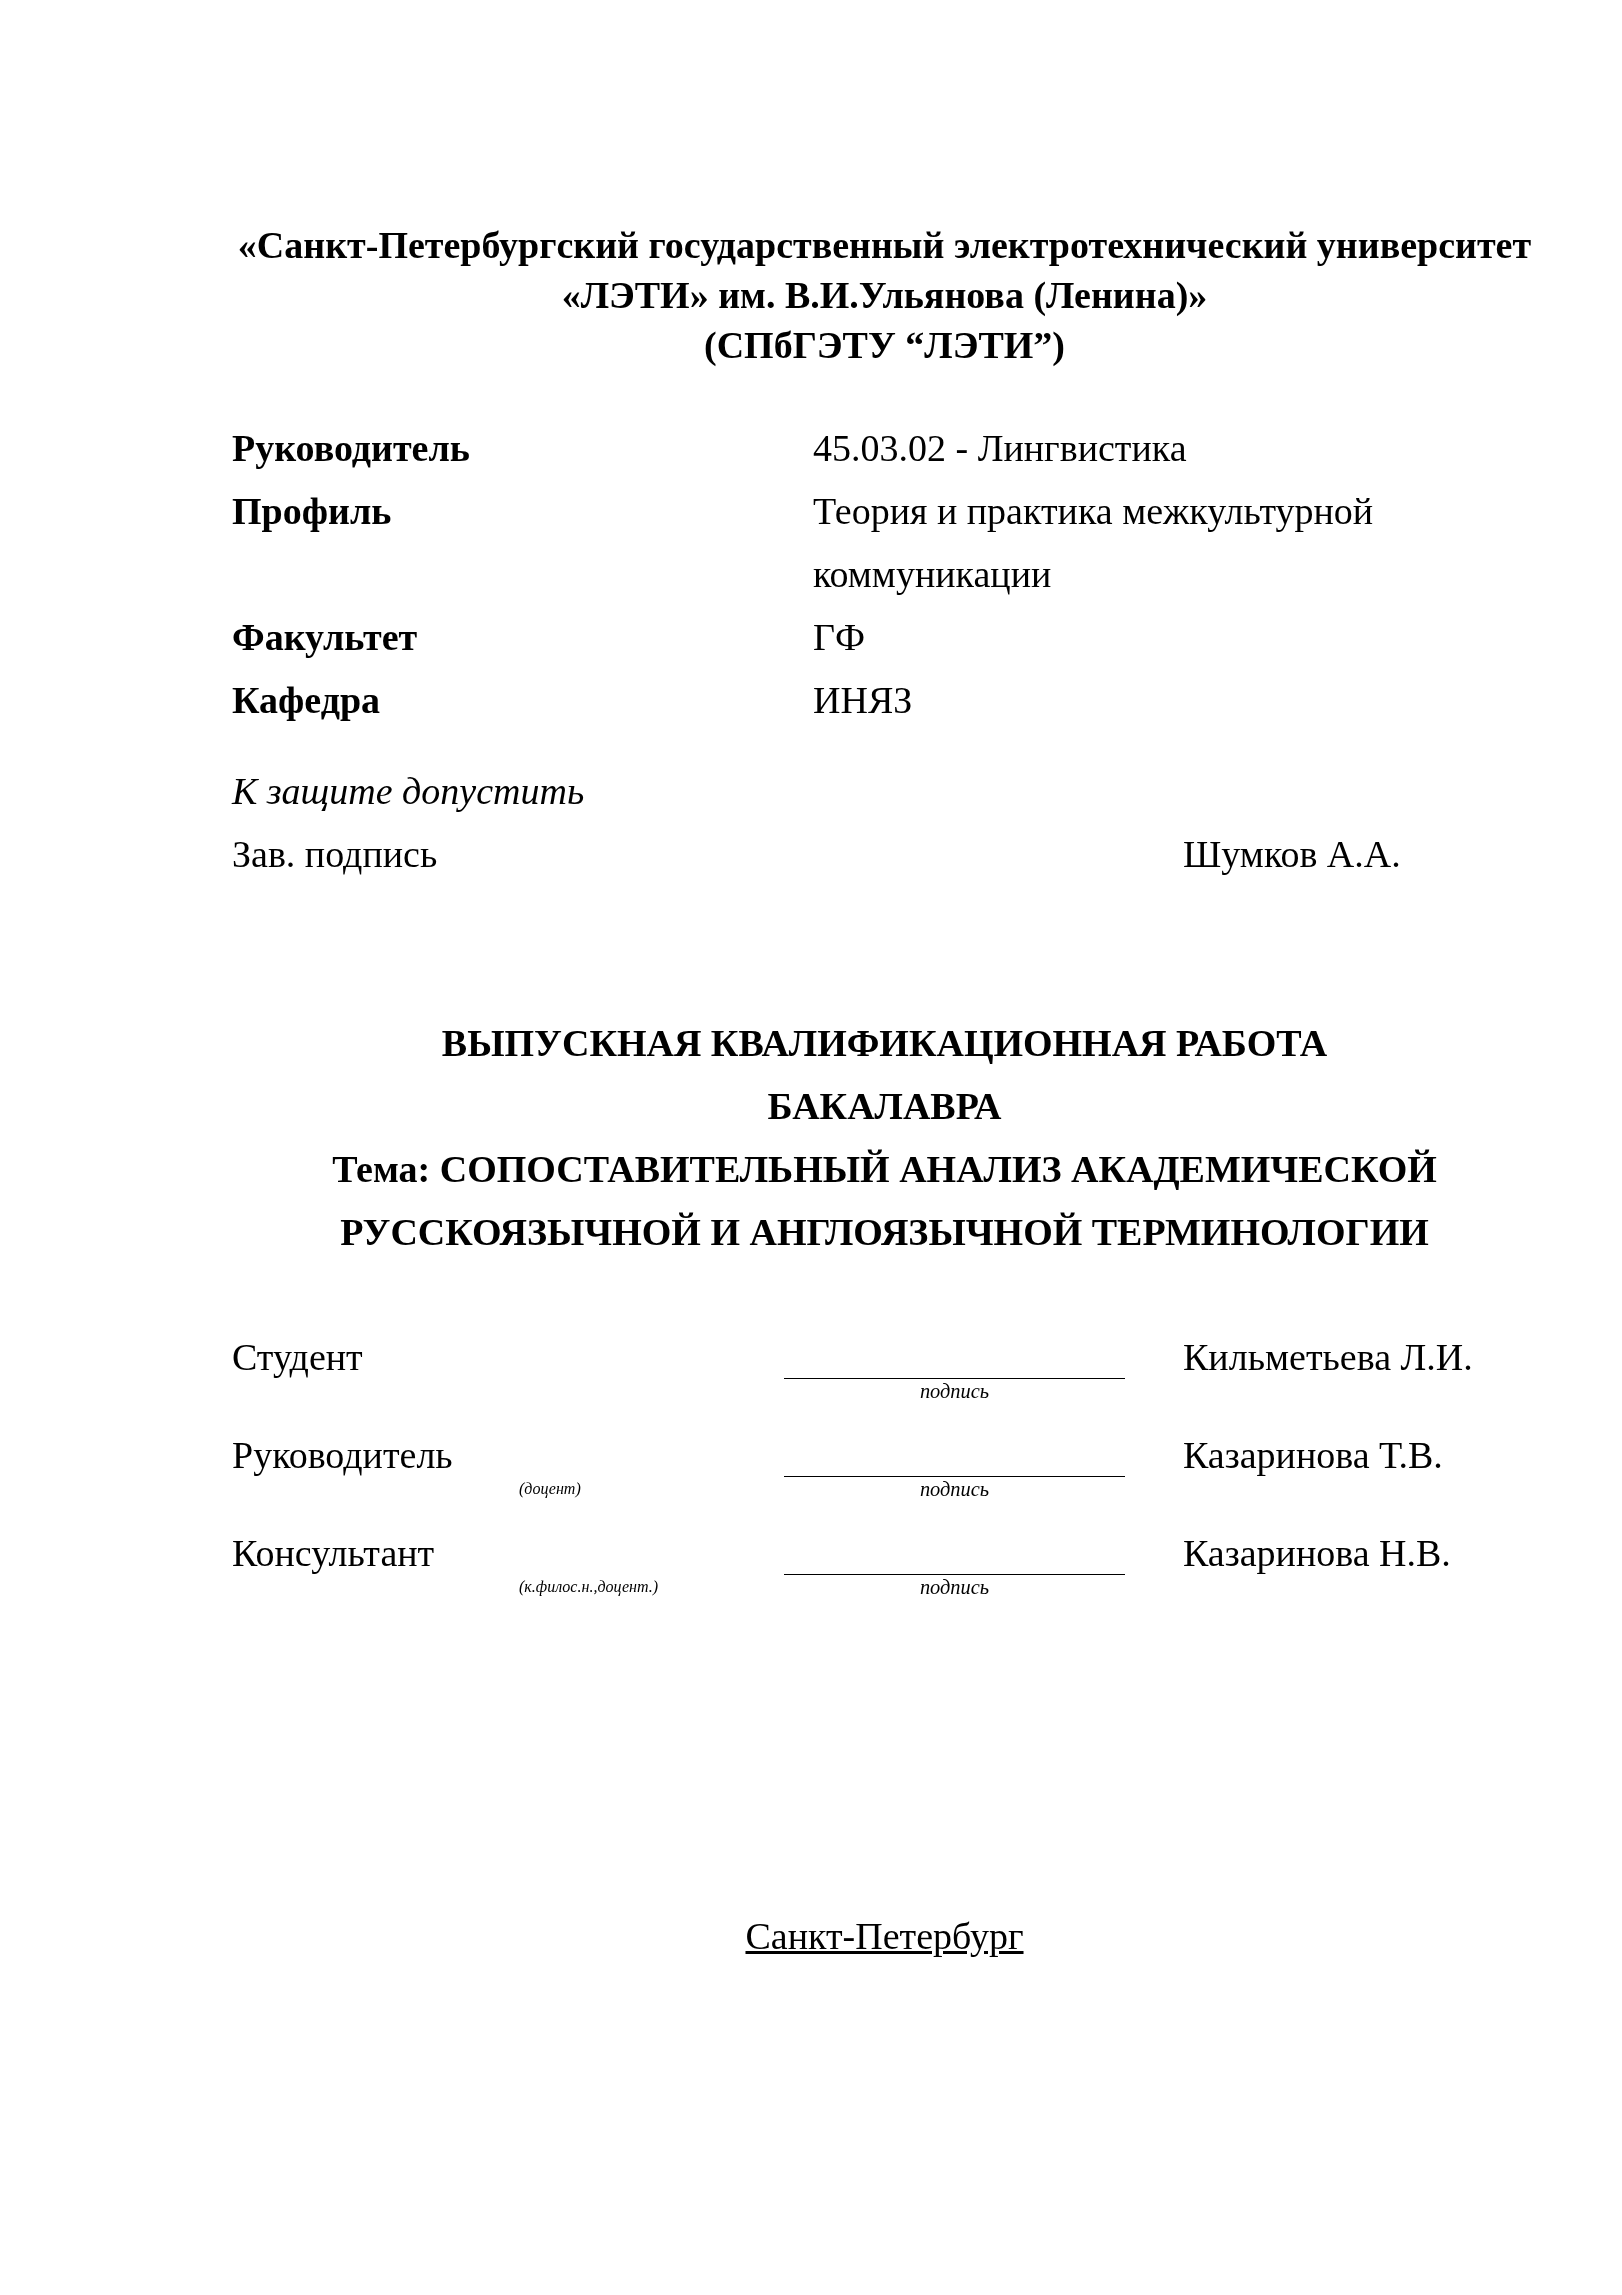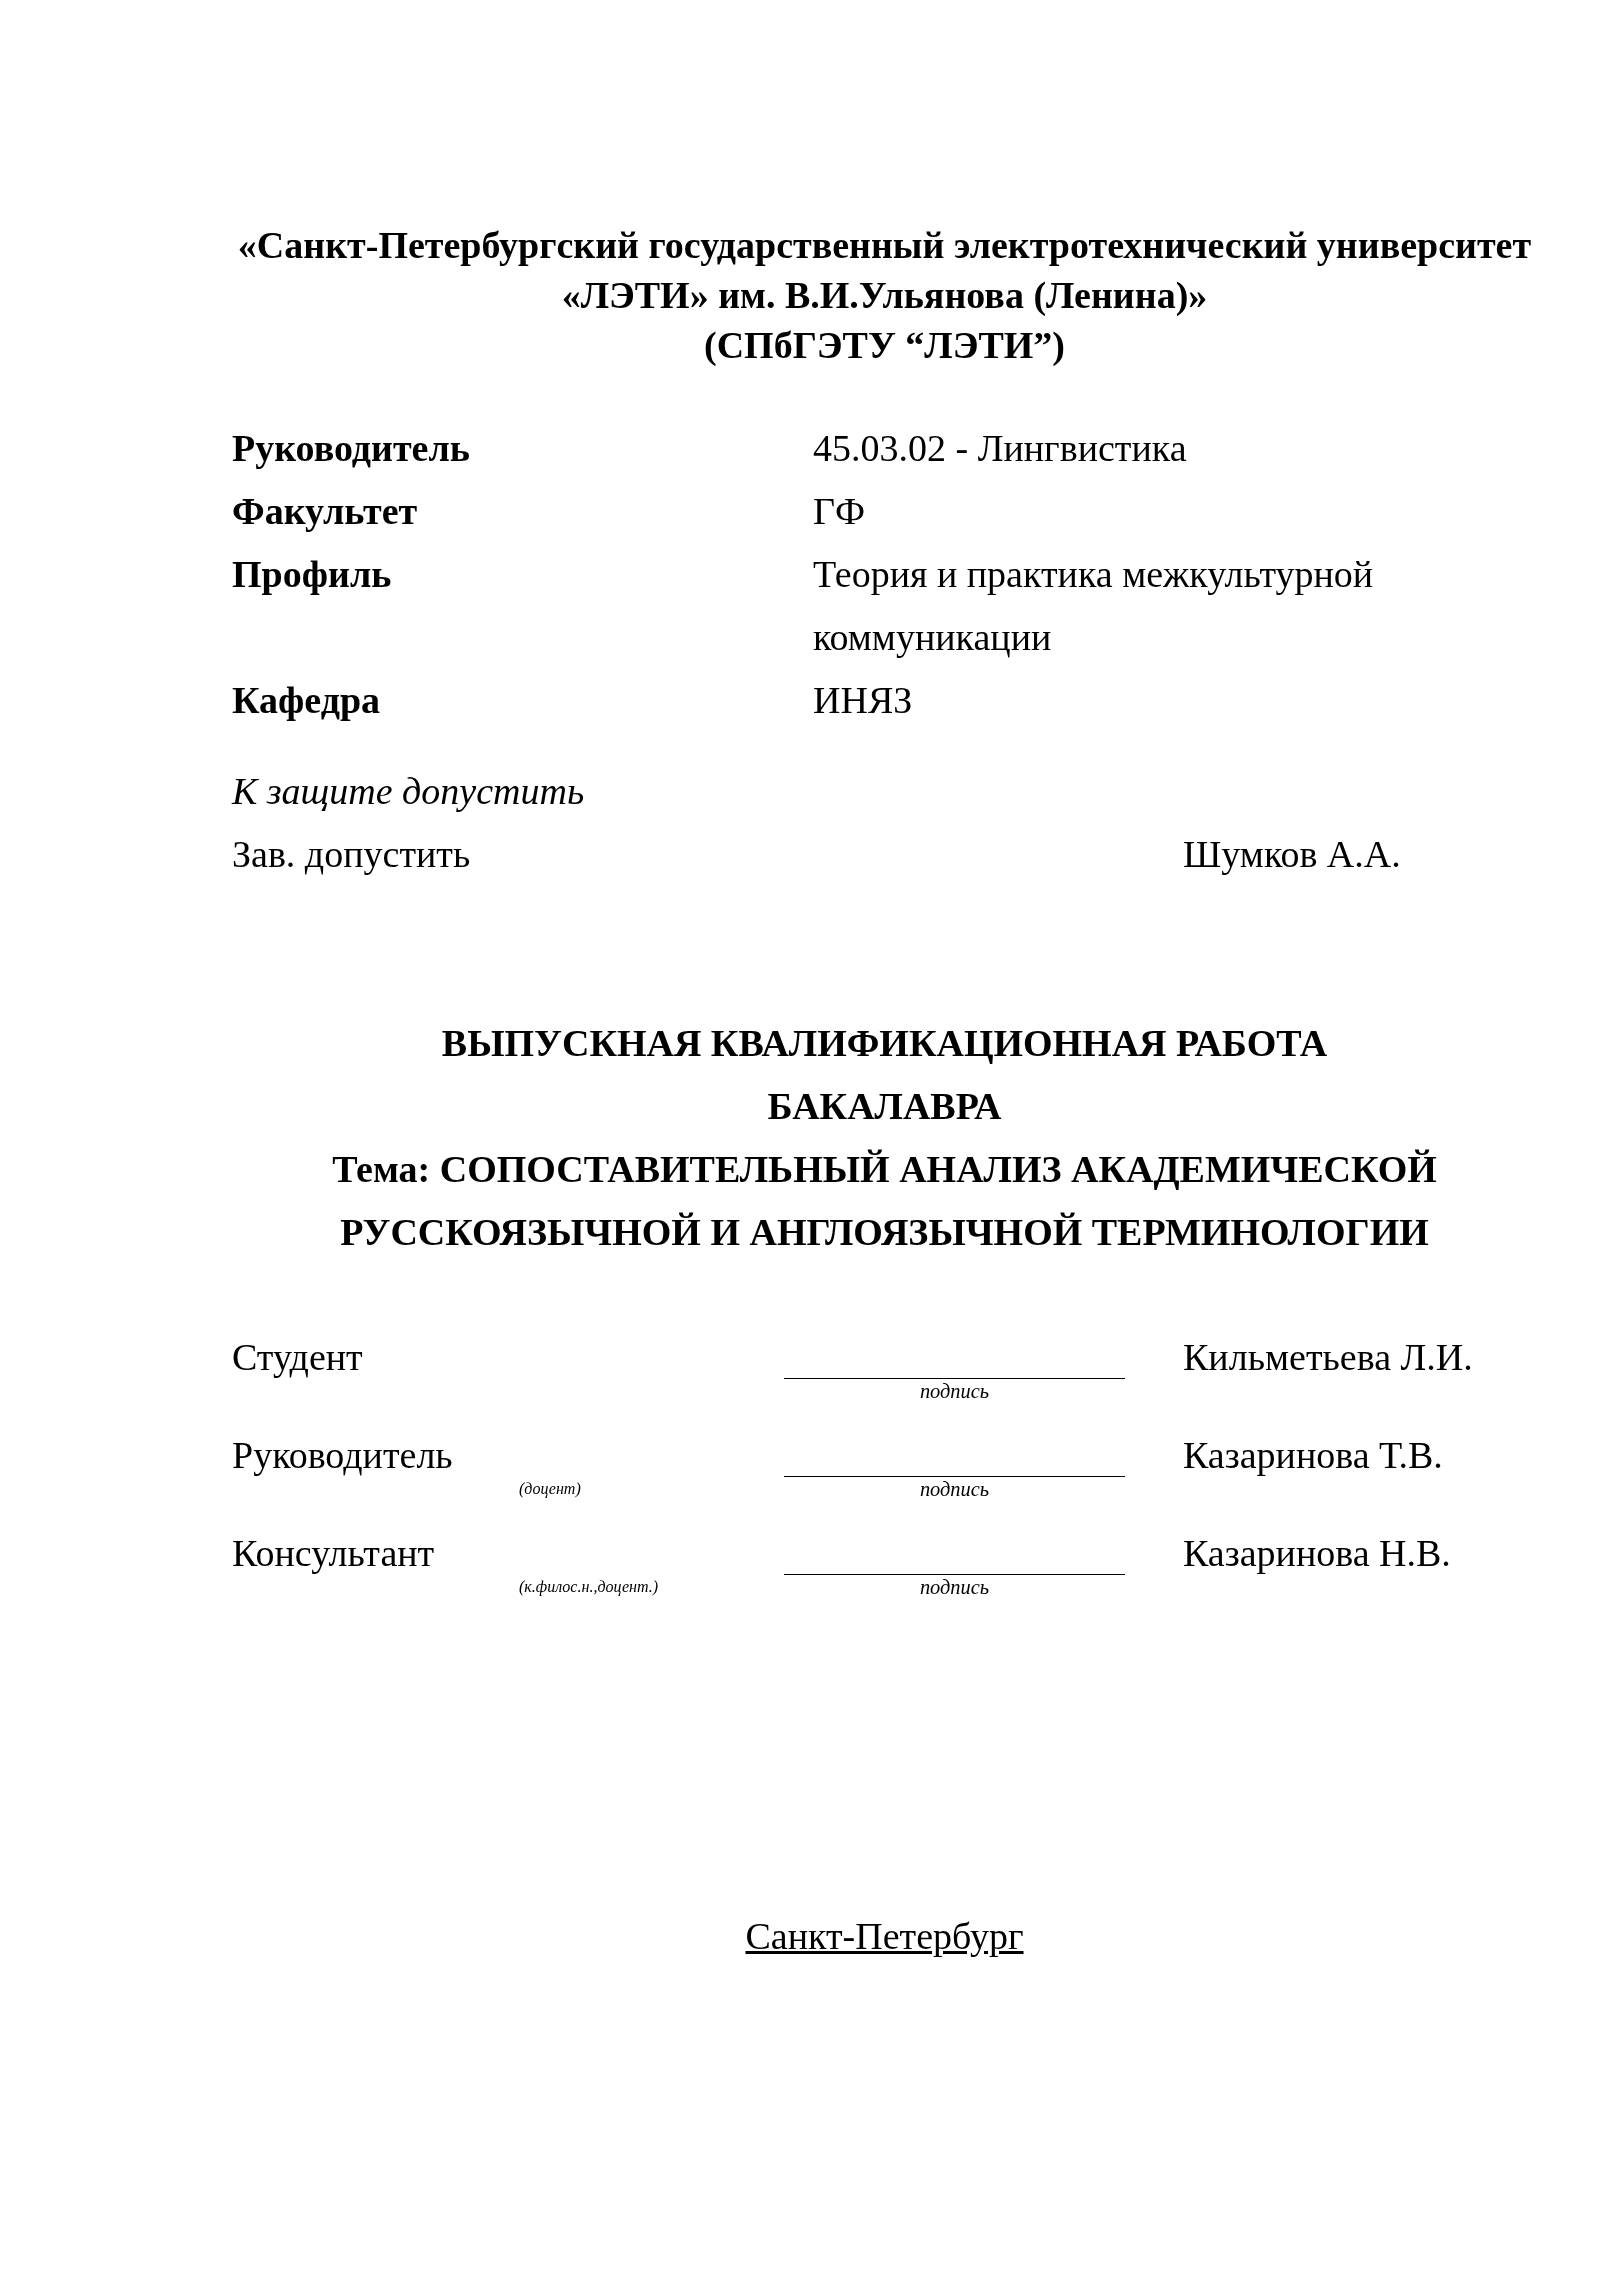--- a/index.html
+++ b/index.html
@@ -87,37 +87,37 @@
     <div>«ЛЭТИ» им. В.И.Ульянова (Ленина)»</div>
     <div>(СПбГЭТУ “ЛЭТИ”)</div>
   </div>
 
   <div class="fields">
     <div class="field-row">
       <div class="field-label">Руководитель</div>
       <div class="field-value">45.03.02 - Лингвистика</div>
     </div>
     <div class="field-row">
+      <div class="field-label">Профиль</div>
+      <div class="field-value">Теория и практика межкультурной коммуникации</div>
+    </div>
+    <div class="field-row">
       <div class="field-label">Факультет</div>
       <div class="field-value">ГФ</div>
-    </div>
-    <div class="field-row">
-      <div class="field-label">Профиль</div>
-      <div class="field-value">Теория и практика межкультурной коммуникации</div>
     </div>
     <div class="field-row">
       <div class="field-label">Кафедра</div>
       <div class="field-value">ИНЯЗ</div>
     </div>
   </div>
 
   <div class="admission">
     <div class="admission-note">К защите допустить</div>
     <div class="admission-row">
-      <div>Зав. допустить</div>
+      <div>Зав. подпись</div>
       <div></div>
       <div class="head-name">Шумков А.А.</div>
     </div>
   </div>
 
   <div class="title">
     <div>ВЫПУСКНАЯ КВАЛИФИКАЦИОННАЯ РАБОТА</div>
     <div>БАКАЛАВРА</div>
     <div>Тема: СОПОСТАВИТЕЛЬНЫЙ АНАЛИЗ АКАДЕМИЧЕСКОЙ</div>
     <div>РУССКОЯЗЫЧНОЙ И АНГЛОЯЗЫЧНОЙ ТЕРМИНОЛОГИИ</div>

